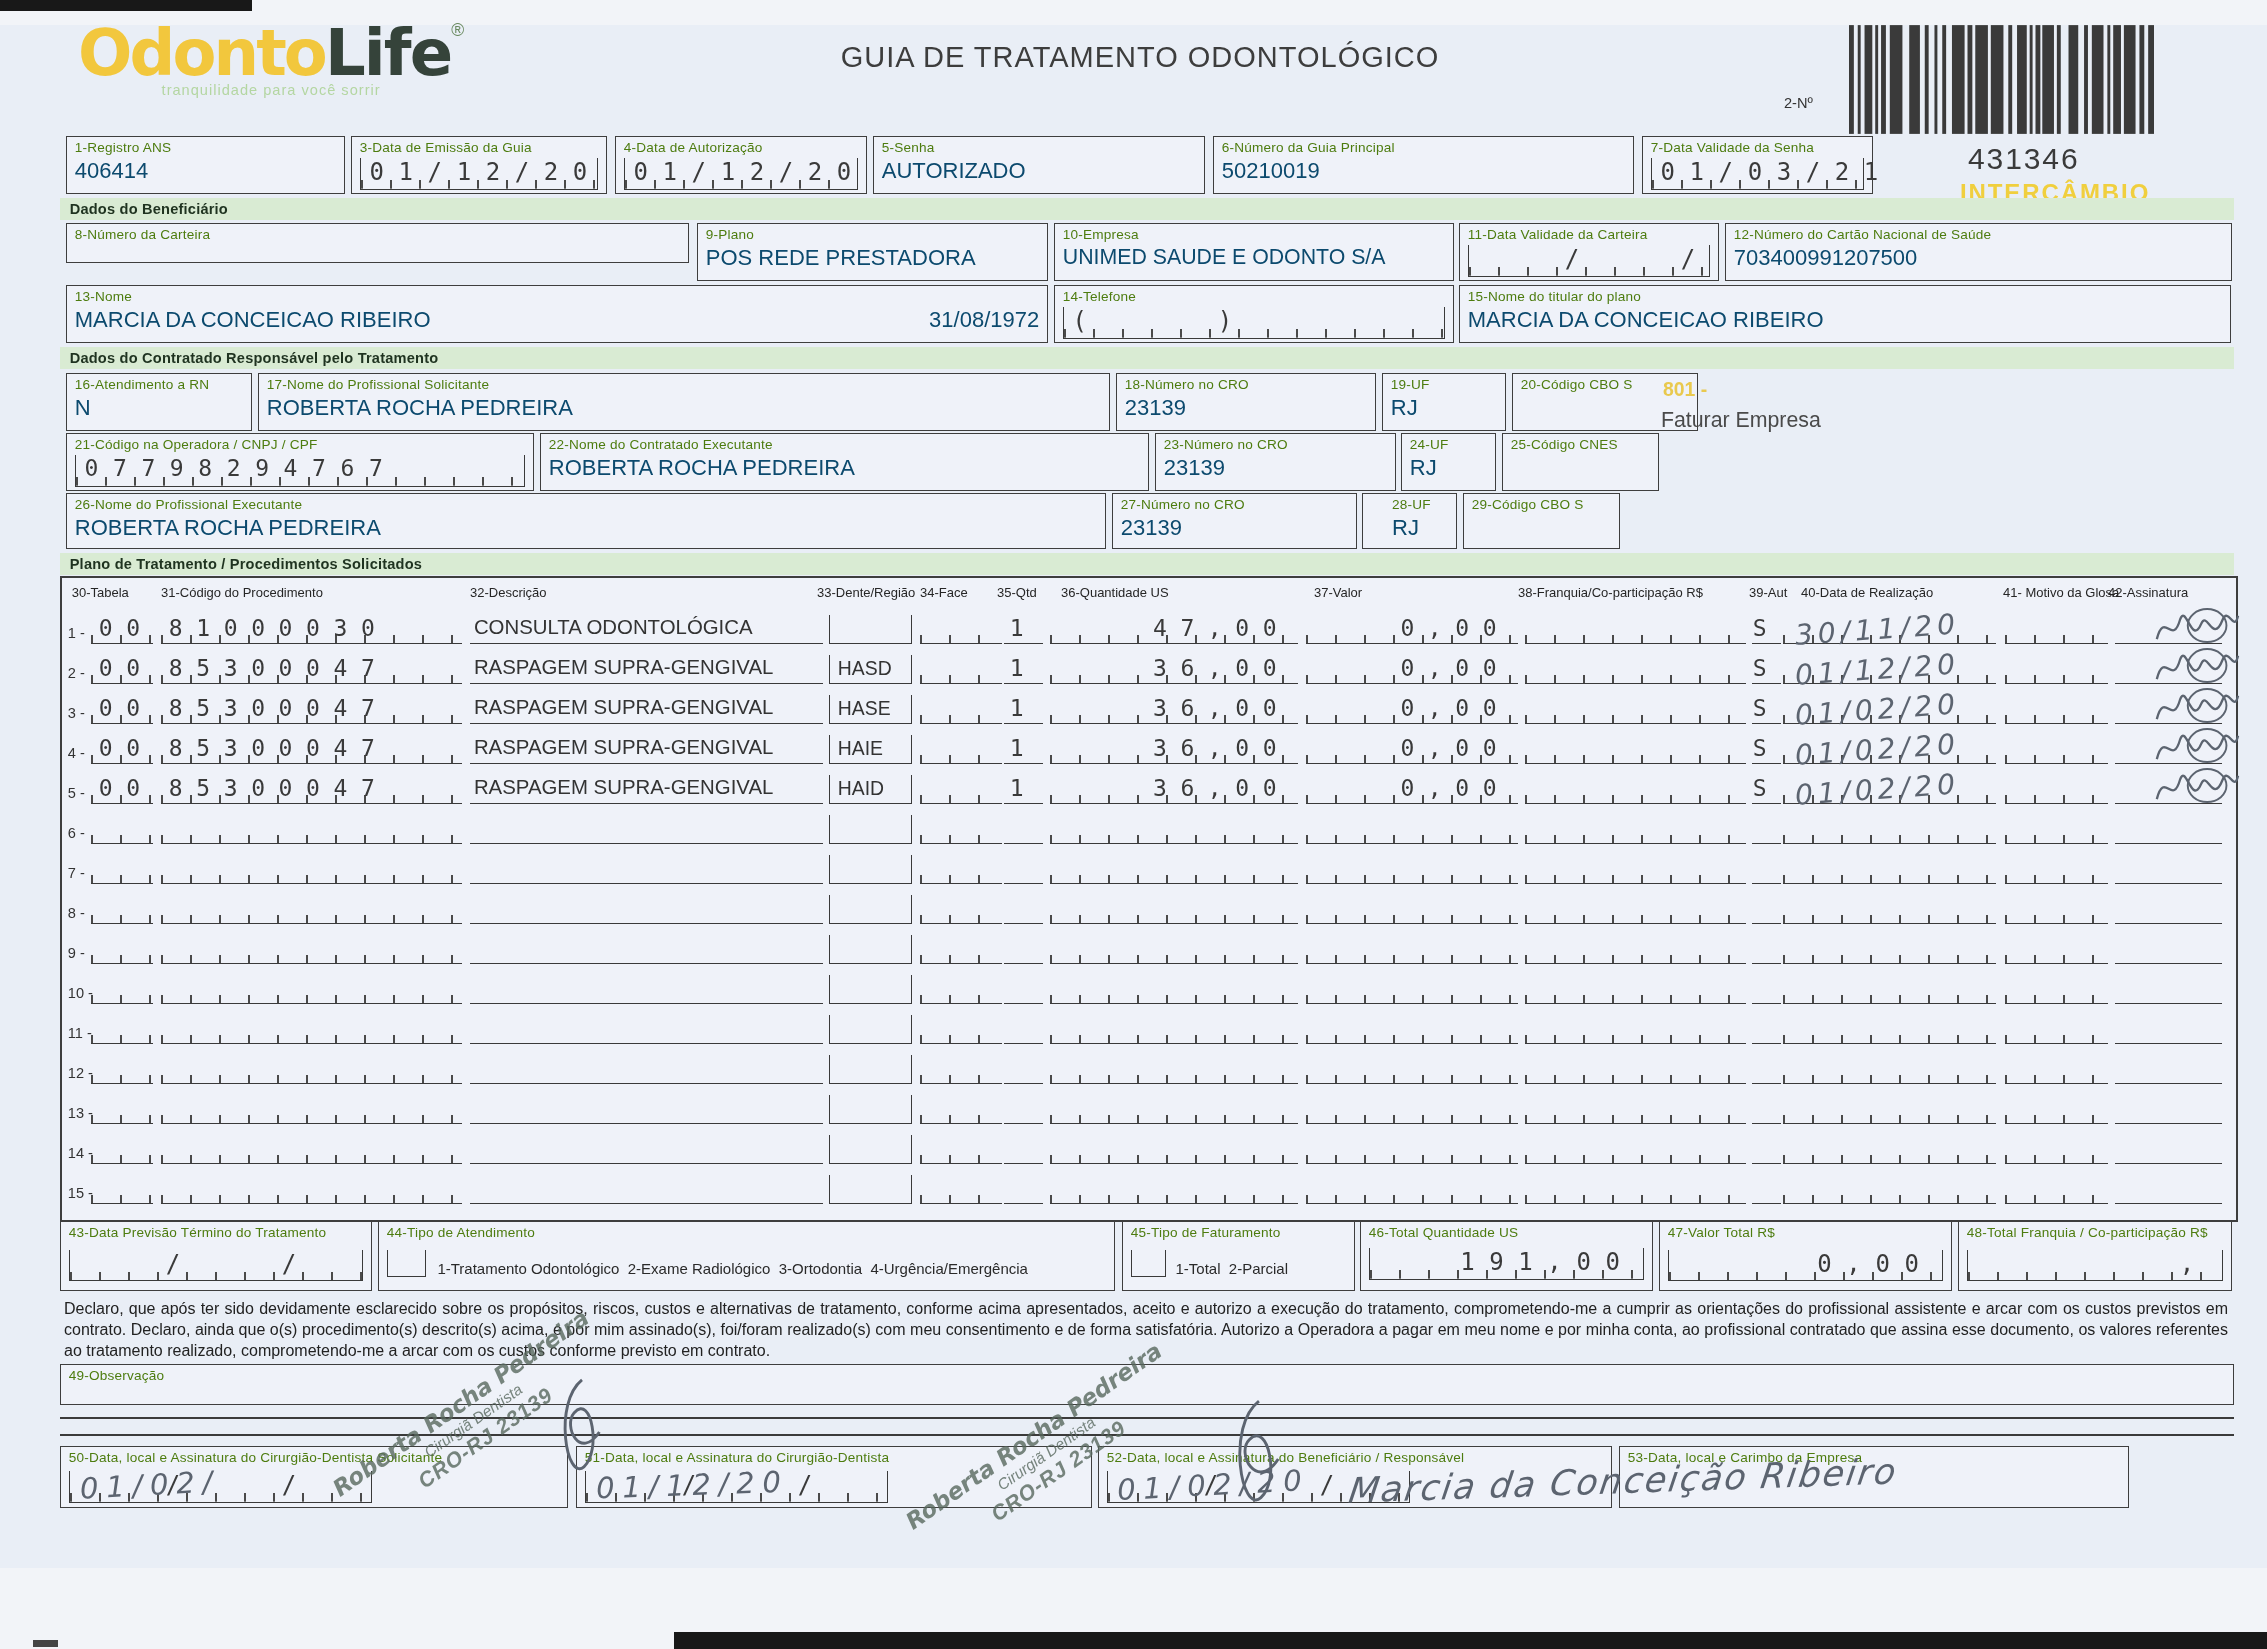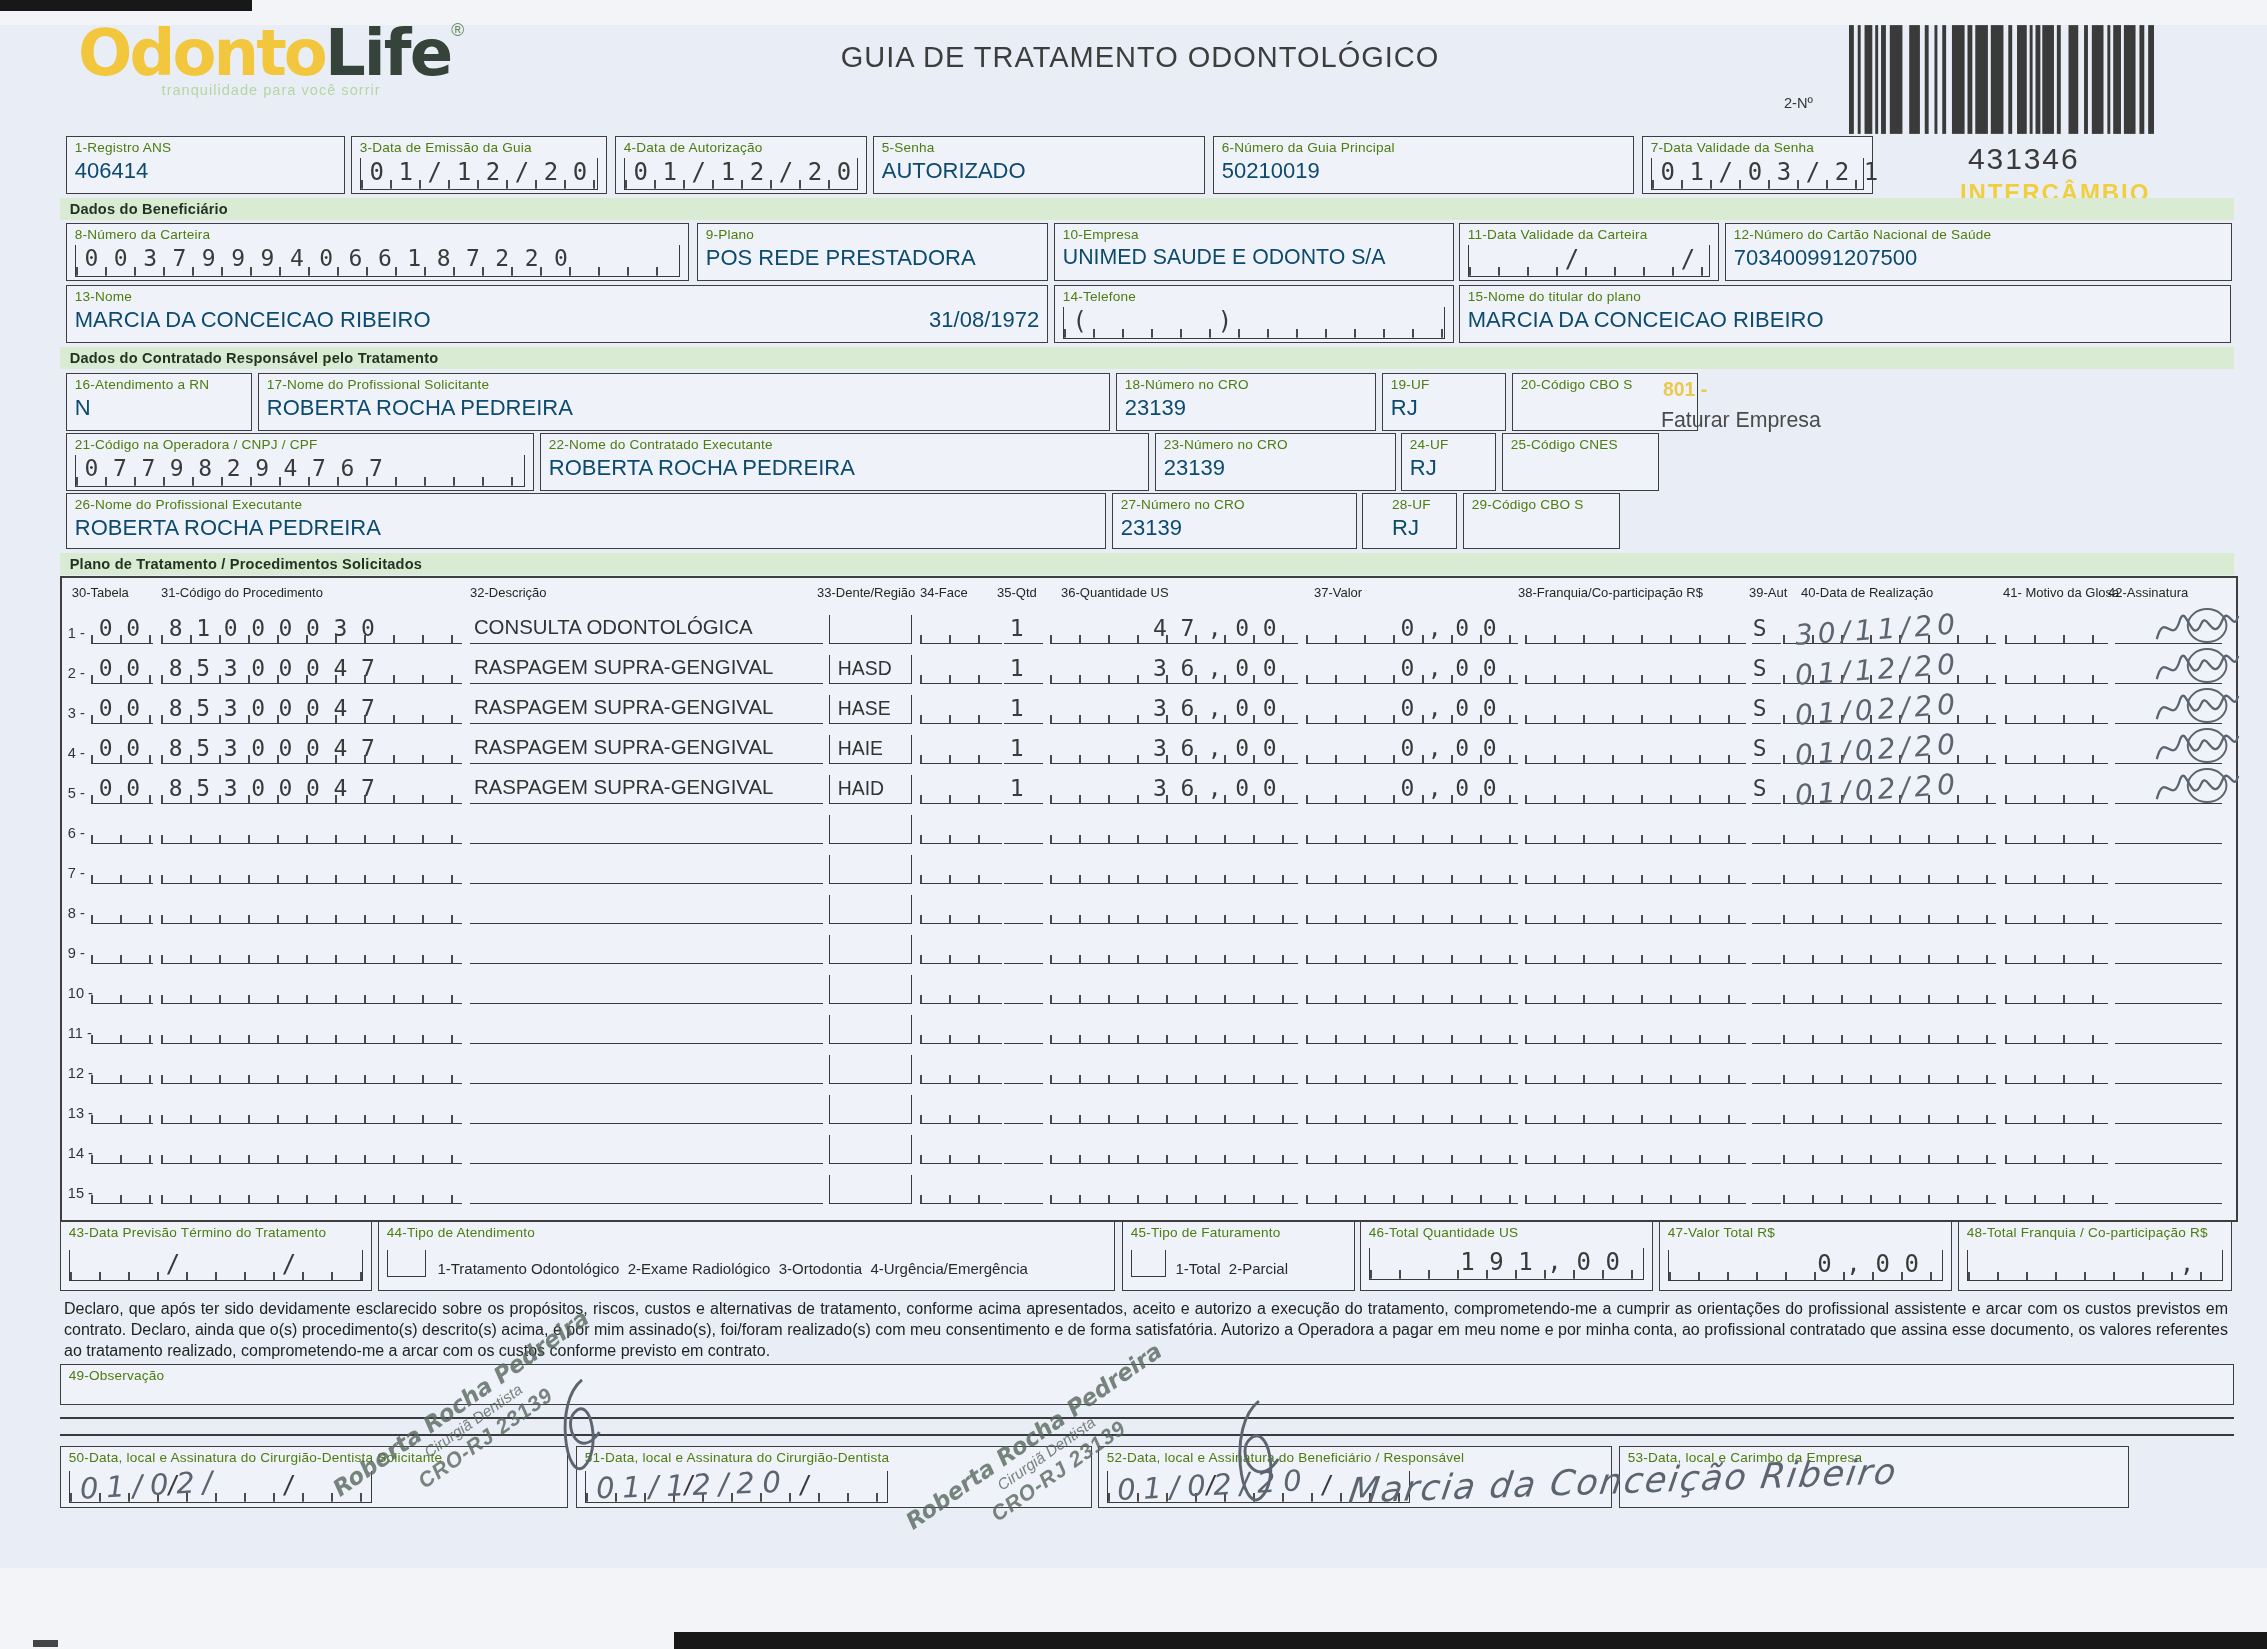--- a/index.html
+++ b/index.html
@@ -143,23 +143,22 @@
   <span class="lbl">6-Número da Guia Principal</span>
   <span class="val">50210019</span>
 </div>
 <div class="fbox" style="left:1642px;top:136px;width:231px;height:58px;">
   <span class="lbl">7-Data Validade da Senha</span>
   <span class="val comb">01/03/21</span>
 </div>
 
 <div class="band" style="top:198px;">Dados do Beneficiário</div>
 
-<div class="fbox" style="left:66px;top:223px;width:623px;height:58px;">
+<div class="fbox" style="left:66px;top:223px;width:623px;height:40px;">
   <span class="lbl">8-Número da Carteira</span>
-  <span class="val comb" style="font-size:23px;letter-spacing:15.5px;">00379994066187220   </span>
 </div>
 <div class="fbox" style="left:697px;top:223px;width:351px;height:58px;">
   <span class="lbl">9-Plano</span>
   <span class="val">POS REDE PRESTADORA</span>
 </div>
 <div class="fbox" style="left:1054px;top:223px;width:400px;height:58px;">
   <span class="lbl">10-Empresa</span>
   <span class="val" style="font-size:21.3px;">UNIMED SAUDE E ODONTO S/A</span>
 </div>
 <div class="fbox" style="left:1459px;top:223px;width:260px;height:58px;">

